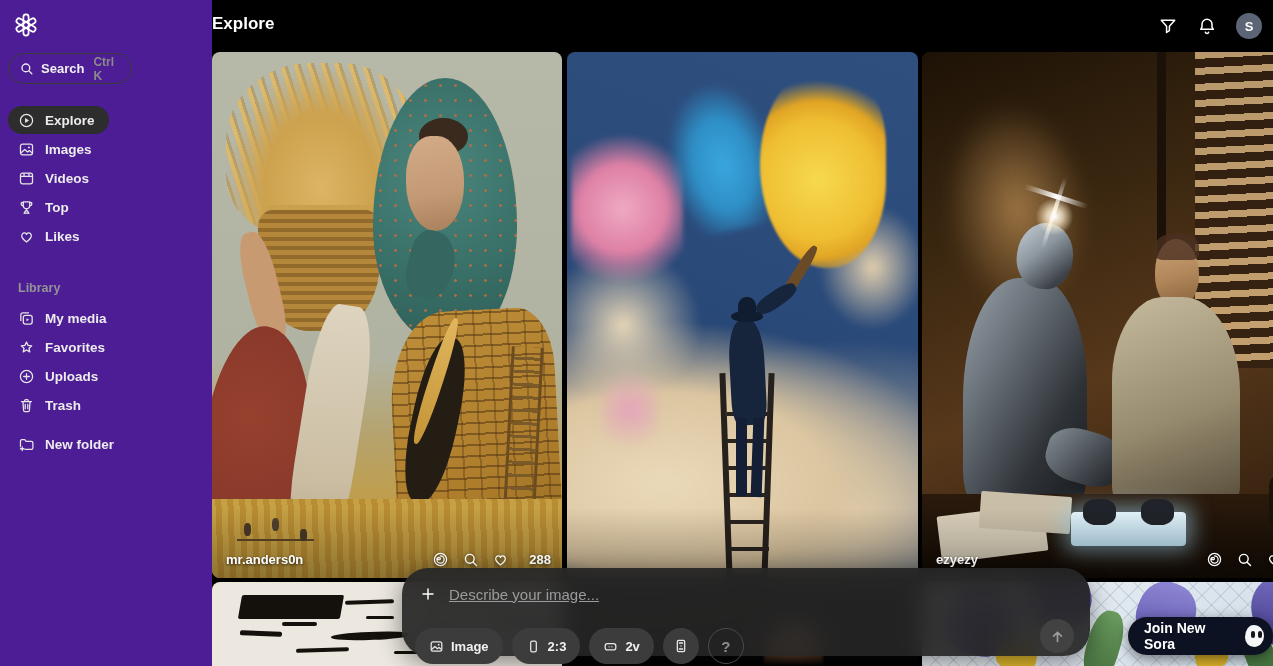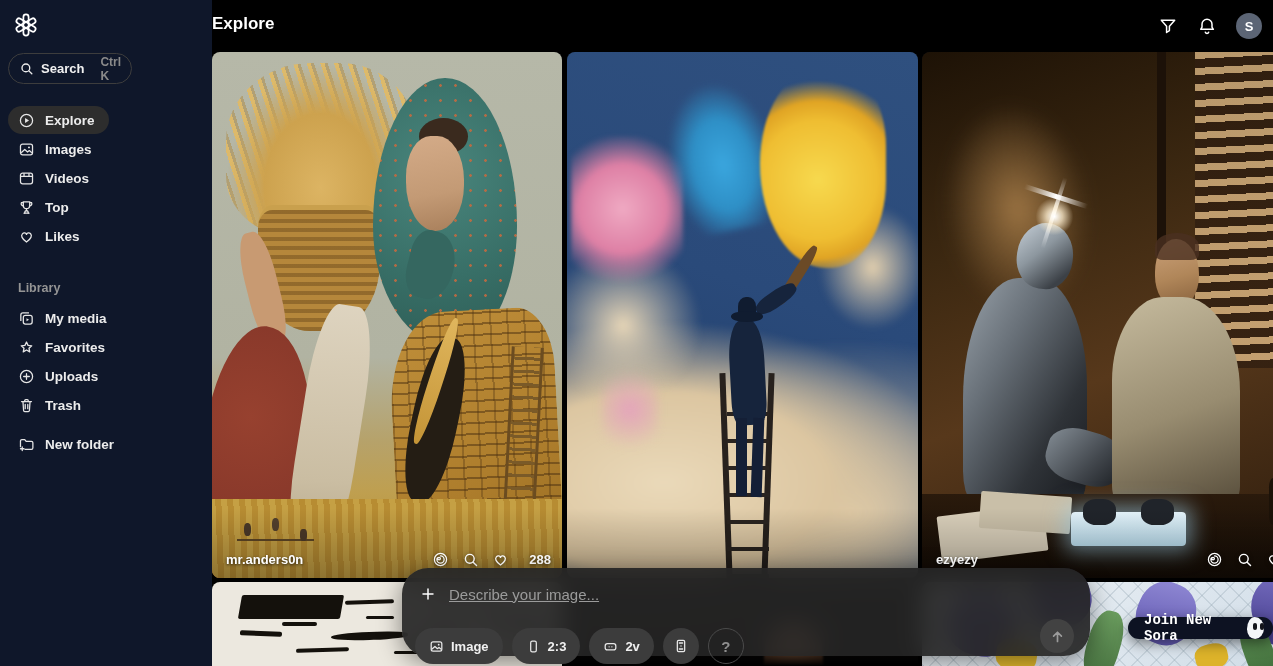--- a/index.html
+++ b/index.html
@@ -6,29 +6,29 @@
   html,body { width:1273px; height:666px; overflow:hidden; }
   body {
     background:#000;
     font-family:"Liberation Sans","DejaVu Sans",sans-serif;
     color:#ececec;
     position:relative;
   }
   svg { display:block; }
 
   
-  .sidebar { position:absolute; left:0; top:0; width:212px; height:666px; background:#0f172a; z-index:5; }
+  .sidebar { position:absolute; left:0; top:0; width:212px; height:666px; background:#4c1d95; z-index:5; }
   .logo { position:absolute; left:13px; top:12px; width:26px; height:26px; color:#fff; cursor:pointer; }
   .search-pill {
     position:absolute; left:8px; top:53px; width:124px; height:31px;
     border:1px solid #3d3d3d; border-radius:16px;
     display:flex; align-items:center; padding:0 10px; gap:7px; cursor:pointer;
   }
   .search-pill .lbl { font-size:13px; font-weight:700; color:#f0f0f0; }
-  .search-pill .kbd { font-size:12px; font-weight:600; color:#8a8a8a; margin-left:9px; }
+  .search-pill .kbd { font-size:12px; font-weight:600; color:#8a8a8a; margin-left:2px; }
   .nav { position:absolute; left:0; top:106px; width:212px; }
   .nav-item {
     display:flex; align-items:center; gap:10px;
     height:28px; margin:0 0 1px 8px; padding:0 14px 0 10px;
     width:max-content; border-radius:15px; cursor:pointer;
     font-size:13.5px; font-weight:700; color:#ececec;
   }
   .nav-item.active { background:#2d2d2d; }
   .nav-item .ico { color:#e6e6e6; }
   .lib-label { position:absolute; left:18px; top:281px; font-size:12.5px; font-weight:700; color:#949494; }
@@ -102,25 +102,24 @@
   .chip.ghost { width:36px; padding:0; justify-content:center; background:transparent;
     border:1px solid #4a4a4a; color:#8f8f8f; font-size:15px; font-weight:700; }
   .send-btn {
     position:absolute; right:16px; top:51px; width:34px; height:34px; border-radius:50%;
     background:#424242; color:#9b9b9b; display:flex; align-items:center; justify-content:center;
     cursor:pointer;
   }
 
   
   .join-btn {
-    position:absolute; left:1128px; top:617px; height:22px; z-index:11;
+    position:absolute; left:1128px; top:617px; height:38px; z-index:11;
     background:#0d1222; border-radius:19px; padding:0 9px 0 16px;
     display:flex; align-items:center; gap:23px; cursor:pointer;
     box-shadow:0 4px 14px rgba(0,0,0,.5);
-    font-family:Liberation Mono, monospace;
   }
   .join-btn .lbl { font-size:14px; font-weight:700; color:#fff; }
   .blob { width:24px; height:22px; background:#f4f6f8; border-radius:46% 54% 52% 48%/55% 50% 50% 45%;
     position:relative; }
   .blob::before, .blob::after { content:""; position:absolute; top:6px; width:4px; height:7px;
     border-radius:2px; background:#14161c; }
   .blob::before { left:6px; } .blob::after { left:13px; }
 </style>
 </head>
 <body>

